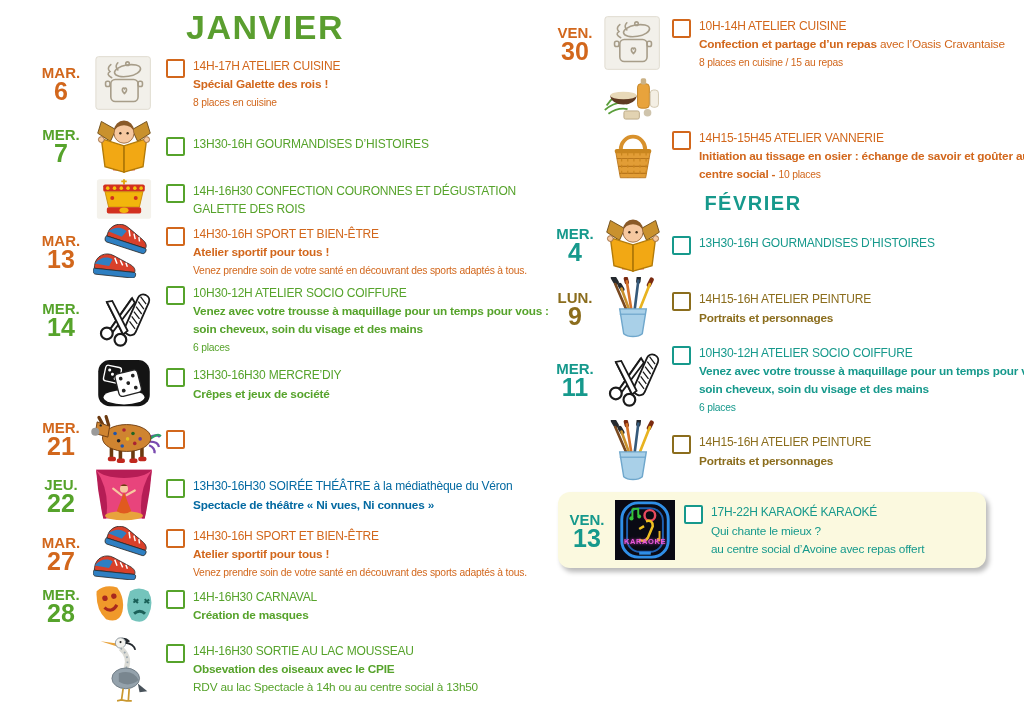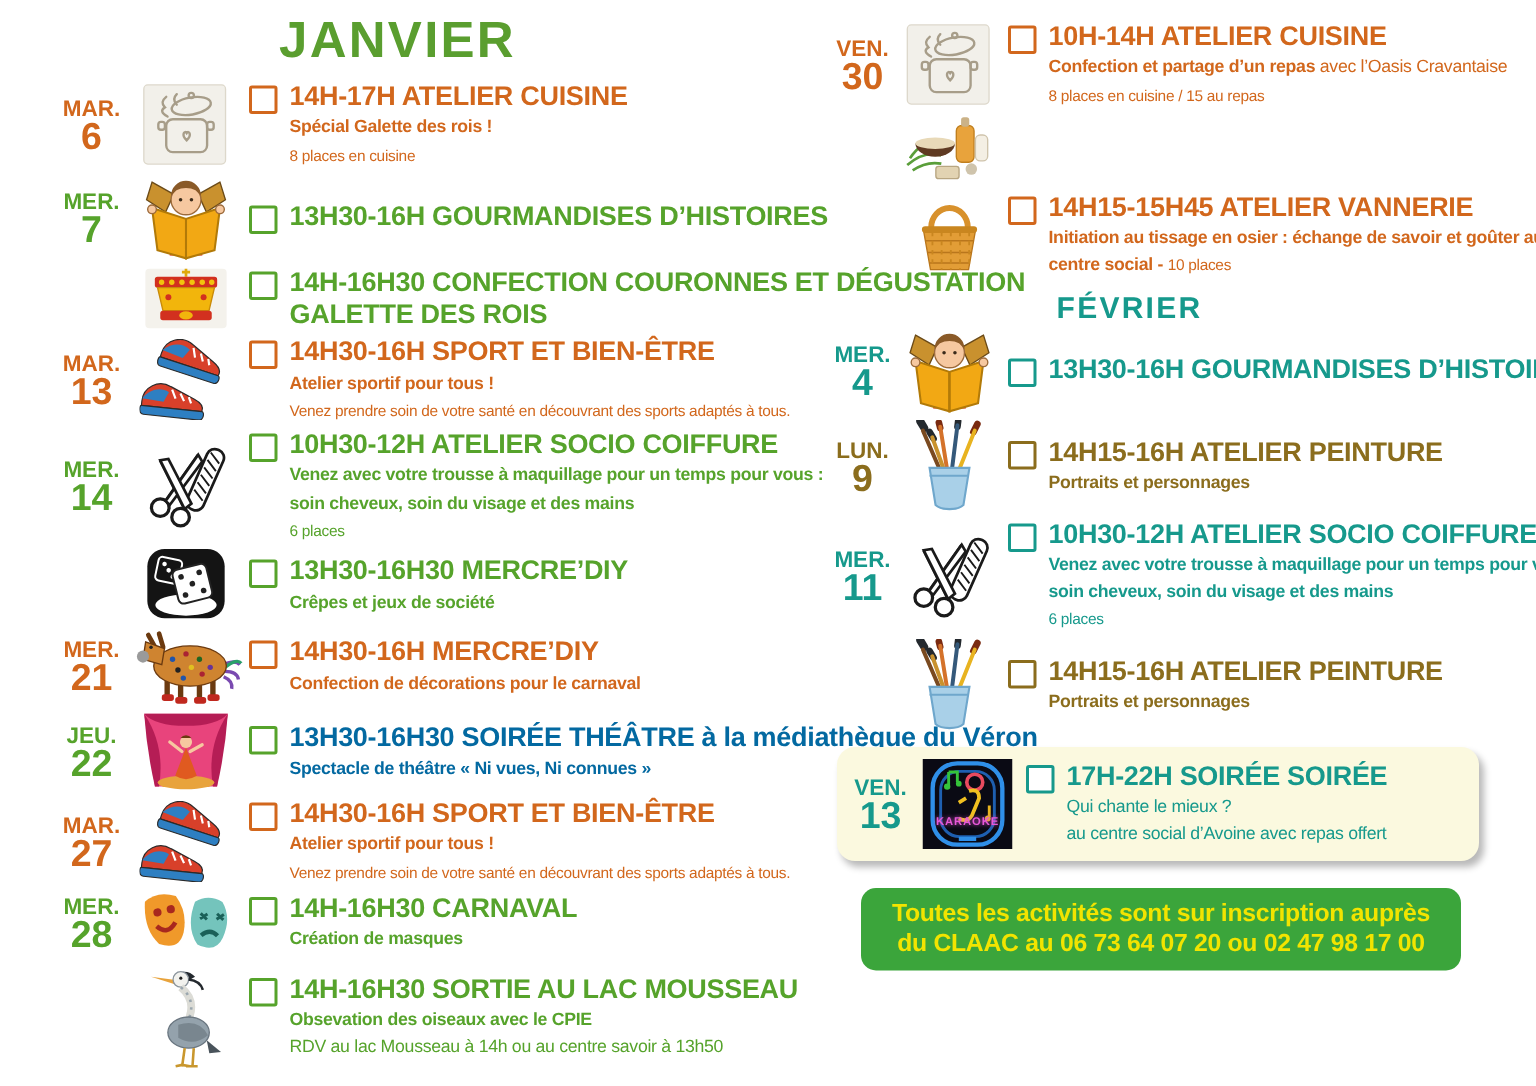--- a/index.html
+++ b/index.html
@@ -16,21 +16,21 @@
   .col-right .date-cell{width:46px;}
   .d-label{display:block;font-size:15px;font-weight:700;}
   .d-num{display:block;font-size:25px;font-weight:700;line-height:.8;margin-top:1px;}
   .icon-cell{width:76px;flex:none;display:flex;justify-content:center;align-items:center;position:relative;}
   .col-right .icon-cell{width:70px;}
   .cbx-text{display:flex;align-items:flex-start;}
   .checkbox{width:15px;height:15px;flex:none;border:2.4px solid #999;border-radius:2px;
     margin:3px 8px 0 4px;background:#fff;}
   .event-text{letter-spacing:-.2px;}
   .event-text .line{white-space:nowrap;line-height:1.14;}
-  .t-title{font-size:18px;font-weight:700;}
+  .t-title{font-size:12px;font-weight:400;}
   .t-bold{font-size:11.8px;font-weight:700;}
   .t-reg{font-size:11.8px;font-weight:400;}
   .t-light{font-size:10.3px;font-weight:400;}
   .karaoke-box{box-sizing:border-box;width:428px;margin:10px 0 0 6px;padding:8px 6px;
     border-radius:12px;box-shadow:3px 4px 5px rgba(0,0,0,.28);}
   .karaoke-box .row{margin-bottom:0;}
   .karaoke-label{position:absolute;bottom:14px;left:50%;transform:translateX(-50%);
     font-size:7.5px;font-weight:700;color:#e857d8;letter-spacing:.6px;
     text-shadow:0 0 3px rgba(232,87,216,.9);}
   .banner{box-sizing:border-box;width:400px;margin:18px 0 0 22px;padding:7px 8px;
@@ -260,24 +260,20 @@
                 <circle cx="60" cy="30" r="2" fill="#663399"></circle>
                 <circle cx="36" cy="32" r="2" fill="#222"></circle>
                 <circle cx="46" cy="30" r="2" fill="#e0c020"></circle>
                 <circle cx="54" cy="35" r="2" fill="#aa2233"></circle>
                 <circle cx="40" cy="38" r="2" fill="#2255aa"></circle>
               </g>
             </svg>
           </div>
           <div class="cbx-text">
             <div class="checkbox" style="border-color: rgb(210, 103, 28);"></div>
-            <div class="event-text" style="color: rgb(210, 103, 28);">
-              <div class="line"><span class="t-title">14H30-16H  MERCRE’DIY</span></div>
-              <div class="line"><span class="t-bold">Confection de  décorations pour le carnaval</span></div>
-            </div>
           </div>
         </div>
         <div class="row">
           <div class="date-cell" style="color: rgb(86, 163, 43);">
             <span class="d-label">JEU.</span>
             <span class="d-num">22</span>
           </div>
           <div class="icon-cell">
             <svg width="60" height="54" viewBox="0 0 66 60">
               <path d="M2 2 H64 L56 56 H10 Z" fill="#e8447c"></path>
@@ -373,21 +369,21 @@
               <path d="M45 62 l11 9 -9 1 z" fill="#49535b"></path>
               <path d="M28 68 l-2 14 M35 68 l-1 14" stroke="#c9972e" stroke-width="2"></path>
               <path d="M21 82 l5 -1 6 1 M29 82 l9 0" stroke="#c9972e" stroke-width="2" fill="none"></path>
             </svg>
           </div>
           <div class="cbx-text">
             <div class="checkbox" style="border-color: rgb(86, 163, 43);"></div>
             <div class="event-text" style="color: rgb(86, 163, 43);">
               <div class="line"><span class="t-title">14H-16H30 SORTIE AU LAC MOUSSEAU</span></div>
               <div class="line"><span class="t-bold">Obsevation des oiseaux avec le CPIE</span></div>
-              <div class="line"><span class="t-reg">RDV au lac Mousseau à 14h ou au centre savoir à 13h50</span></div>
+              <div class="line"><span class="t-reg">RDV au lac Spectacle à 14h ou au centre social à 13h50</span></div>
             </div>
           </div>
         </div>
       </div>
   </div>
   <div class="col col-right">
     <div id="janvier-right-events">
         <div class="row">
           <div class="date-cell" style="color: rgb(210, 103, 28);">
             <span class="d-label">VEN.</span>
@@ -596,25 +592,21 @@
               <circle cx="45" cy="41" r="2" fill="#e8b320"></circle>
               <circle cx="36" cy="16" r="5.5" fill="none" stroke="#e84a5e" stroke-width="2.5"></circle>
               <path d="M32 22 q7 -2 7 5 l-5 12 q-3 5 -9 2 M30 27 l-5 3" stroke="#f0c020" stroke-width="2.6" fill="none"></path>
               <path d="M25 55 h12" stroke="#2f8fe8" stroke-width="3"></path>
             </svg>
             <span class="karaoke-label">KARAOKE</span>
           </div>
           <div class="cbx-text">
             <div class="checkbox" style="border-color: rgb(22, 153, 140);"></div>
             <div class="event-text" style="color: rgb(22, 153, 140);">
-              <div class="line"><span class="t-title">17H-22H SOIRÉE SOIRÉE</span></div>
+              <div class="line"><span class="t-title">17H-22H KARAOKÉ KARAOKÉ</span></div>
               <div class="line"><span class="t-reg">Qui chante le mieux ?</span></div>
               <div class="line"><span class="t-reg">au centre social d’Avoine avec repas offert</span></div>
             </div>
           </div>
         </div>
       </div>
-    <div class="banner" style="color: rgb(242, 228, 0); background: rgb(59, 165, 59);">
-      <div>Toutes les activités sont sur inscription auprès</div>
-      <div>du CLAAC au 06 73 64 07 20 ou 02 47 98 17 00</div>
-    </div>
   </div>
 </div>
 
 </body></html>

